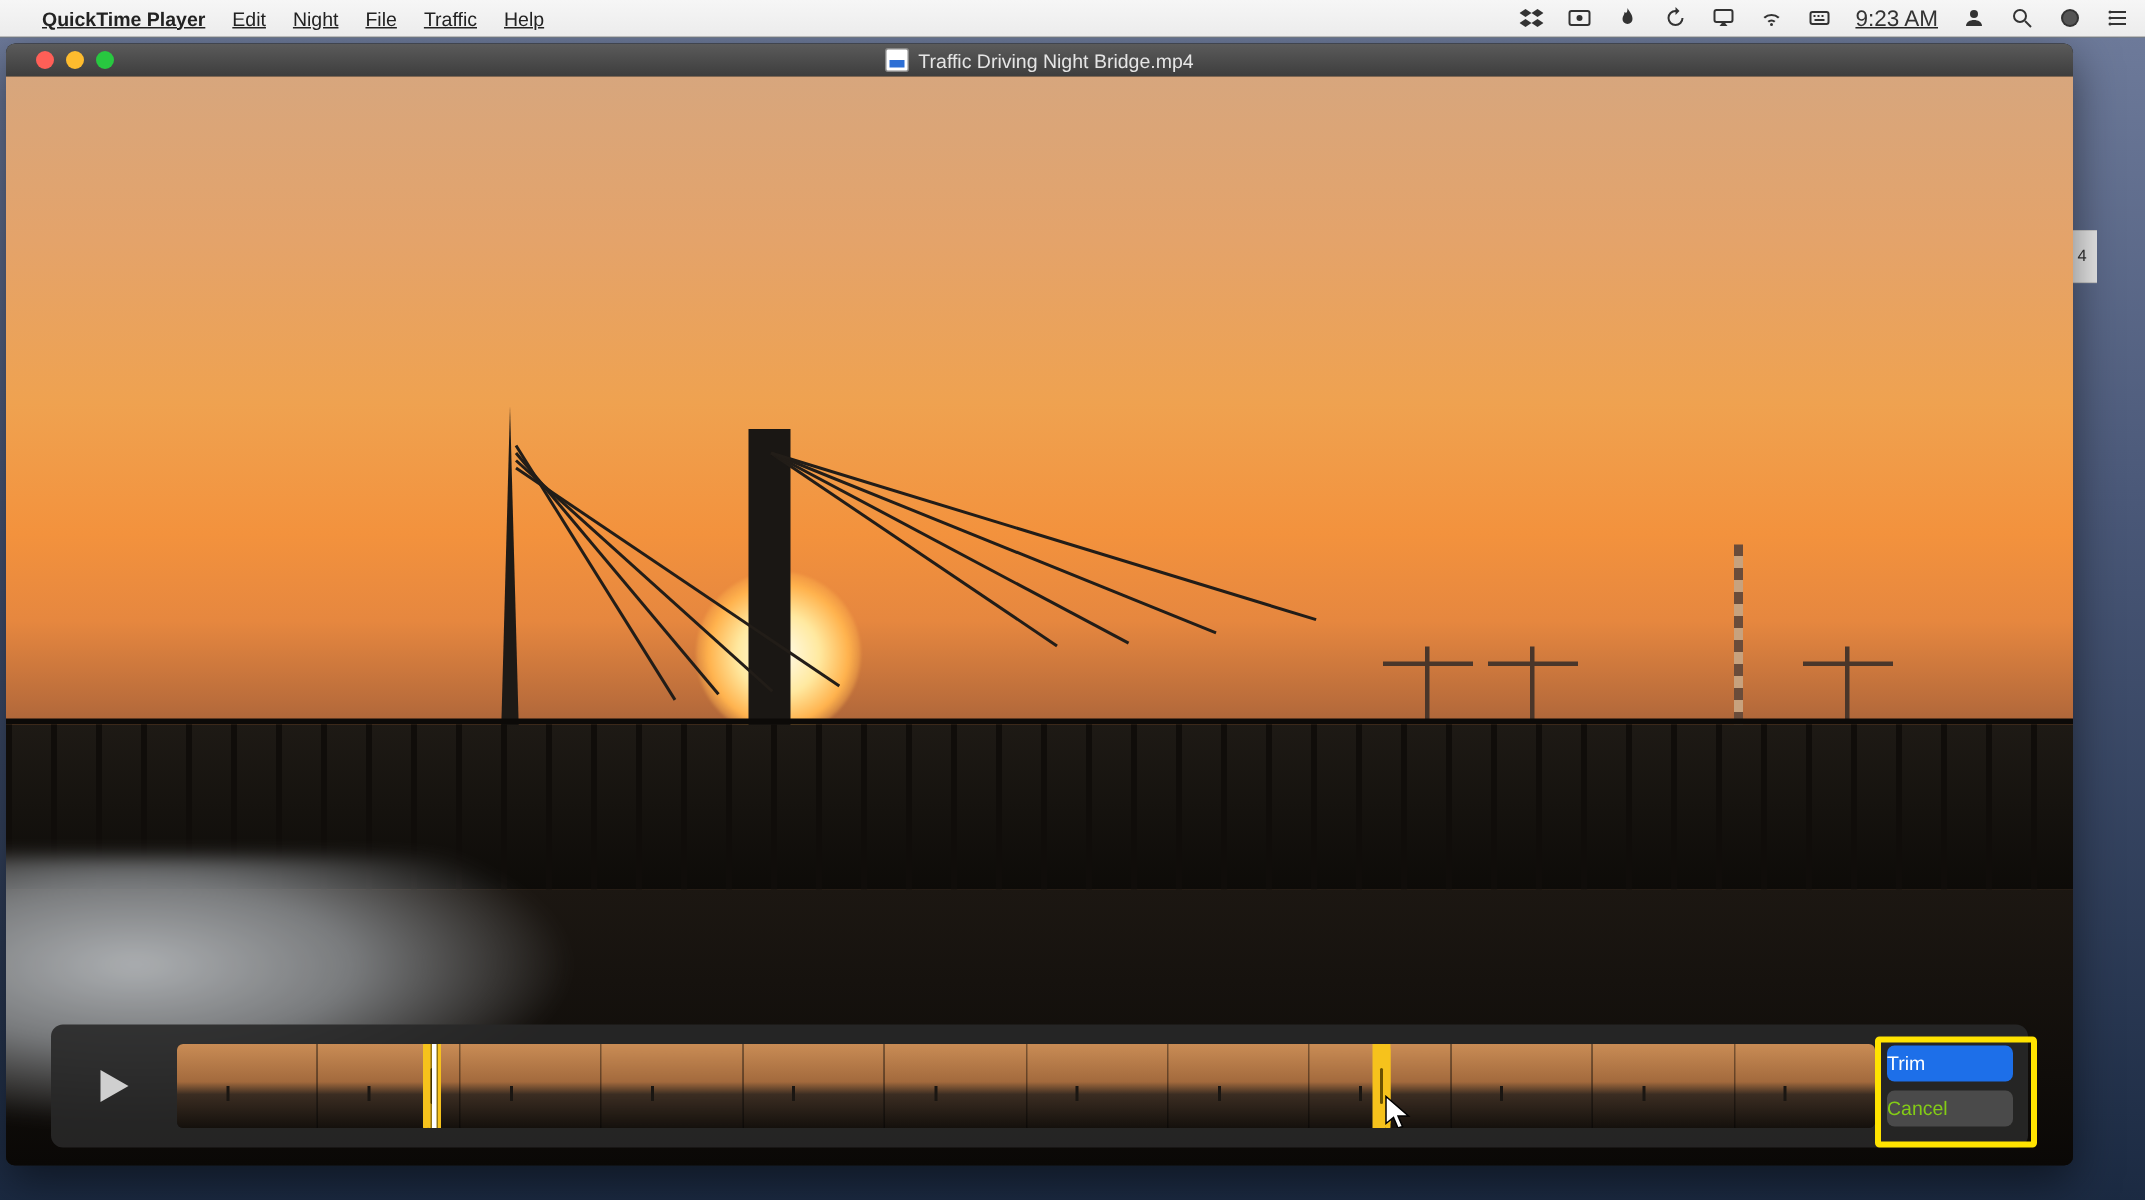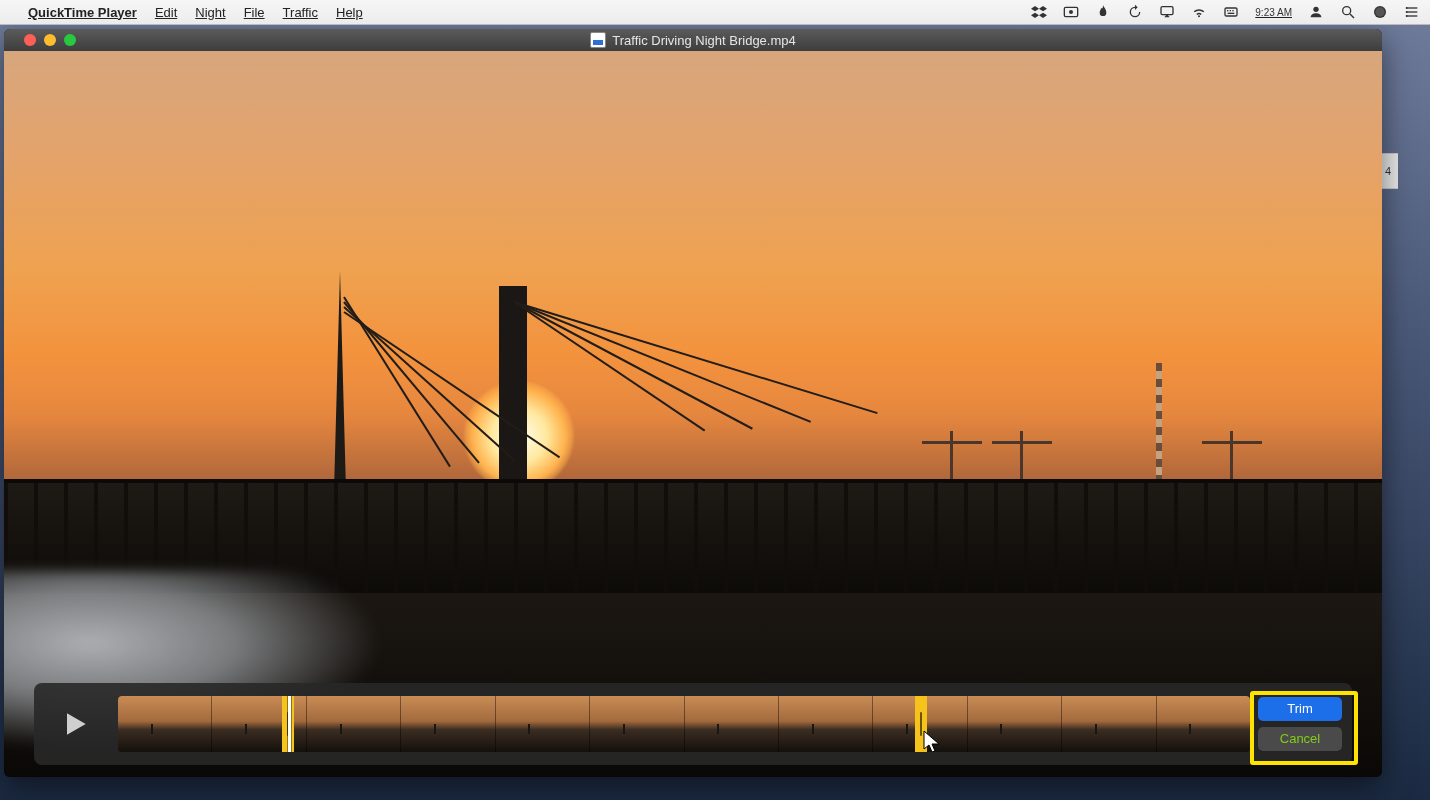--- a/index.html
+++ b/index.html
@@ -29,21 +29,21 @@
     display: flex;
     align-items: center;
     gap: 18px;
   }
   .menubar .left { flex: 0 0 auto; }
   .menubar .spacer { flex: 1 1 auto; }
   .menubar .right { gap: 16px; font-size: 14px; color:#333; }
   .menubar .app-name { font-weight: 700; }
   .apple-logo { font-size: 15px; }
   .menu-icon svg { width: 16px; height: 16px; display:block; }
-  .clock { font-size: 10px; }
+  .clock { font-size: 15px; }
 
   
   .desktop {
     position: relative;
     width: 1430px;
     height: 776px;
     overflow: hidden;
   }
   .desktop-bg {
     position: absolute;
@@ -252,21 +252,21 @@
     width:20px;height:26px;
     pointer-events:none;
   }
 
   .trim-actions{
     display:flex;flex-direction:column;gap:6px;
     width:84px;
     align-items:stretch;
   }
   .btn{
-    height:24px;border-radius:5px;font-size:13px;text-align:center;line-height:24px;
+    height:24px;border-radius:5px;font-size:13px;line-height:24px;
   }
   .btn-trim{background:#1d6fe9;color:#fff;}
   .btn-cancel{background:#4a4a4a;color:#84cc16;}
 
   .highlight-box{
     position:absolute;
     border:4px solid #ffe300;
     border-radius:3px;
     pointer-events:none;
   }

